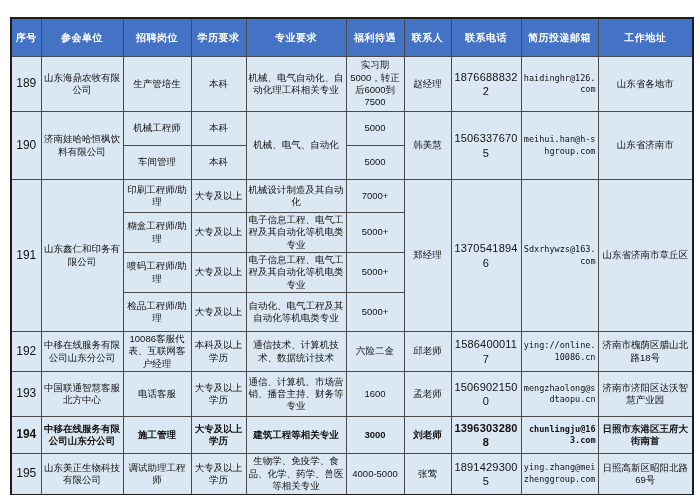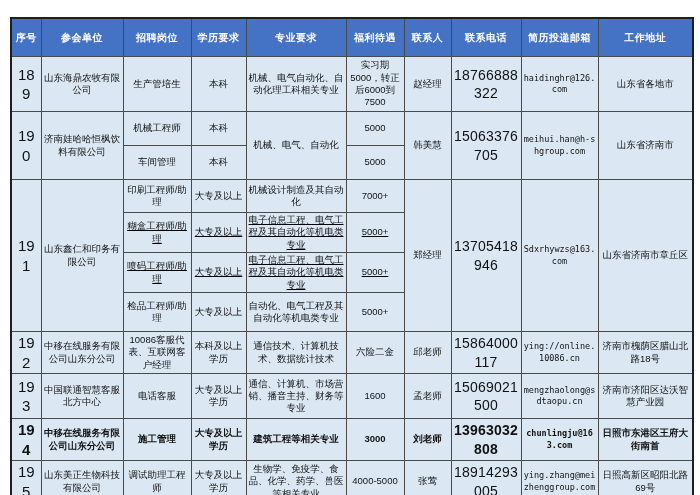--- a/index.html
+++ b/index.html
@@ -13,23 +13,23 @@
        font-family:"Liberation Sans","DejaVu Sans",sans-serif;}
   .page{padding:17px 0 0 10px;}
   table{border-collapse:collapse;table-layout:fixed;width:682px;
         background:var(--cell-bg);border:2px solid #1f1f1f;}
   th,td{border:1px solid var(--border);text-align:center;vertical-align:middle;
         padding:1px 2px;overflow:hidden;}
   th{background:var(--header-bg);color:var(--header-text);
      font-size:10px;font-weight:bold;height:35px;letter-spacing:0.5px;}
   td{font-size:9.5px;line-height:1.3;color:#111;word-break:break-word;}
   td.email{font-family:"DejaVu Sans Mono",monospace;font-size:8.5px;
-           word-break:break-all;line-height:1.35;}
-  td.phone{font-size:14px;letter-spacing:0.2px;}
-  td.serial{font-size:15px;}
+           word-break:break-all;line-height:1.35;text-align:right;}
+  td.phone{font-size:11px;letter-spacing:0.2px;}
+  td.serial{font-size:12px;}
 </style>
 </head>
 <body>
 
 <div class="page">
   <table>
     <colgroup>
         <col style="width: 30px;">
         <col style="width: 82px;">
         <col style="width: 68px;">
@@ -90,27 +90,27 @@
           <td rowspan="4">山东鑫仁和印务有限公司</td>
           <td>印刷工程师/助理</td>
           <td>大专及以上</td>
           <td>机械设计制造及其自动化</td>
           <td>7000+</td>
           <td rowspan="4">郑经理</td>
           <td rowspan="4" class="phone">13705418946</td>
           <td rowspan="4" class="email">Sdxrhywzs@163.com</td>
           <td rowspan="4">山东省济南市章丘区</td>
         </tr>
-        <tr style="height: 40px; text-decoration: underline;">
+        <tr style="height: 40px;">
           <td>糊盒工程师/助理</td>
           <td>大专及以上</td>
           <td>电子信息工程、电气工程及其自动化等机电类专业</td>
           <td>5000+</td>
         </tr>
-        <tr style="height: 40px; text-decoration: underline;">
+        <tr style="height: 40px;">
           <td>喷码工程师/助理</td>
           <td>大专及以上</td>
           <td>电子信息工程、电气工程及其自动化等机电类专业</td>
           <td>5000+</td>
         </tr>
         <tr style="height: 39px;">
           <td>检品工程师/助理</td>
           <td>大专及以上</td>
           <td>自动化、电气工程及其自动化等机电类专业</td>
           <td>5000+</td>

